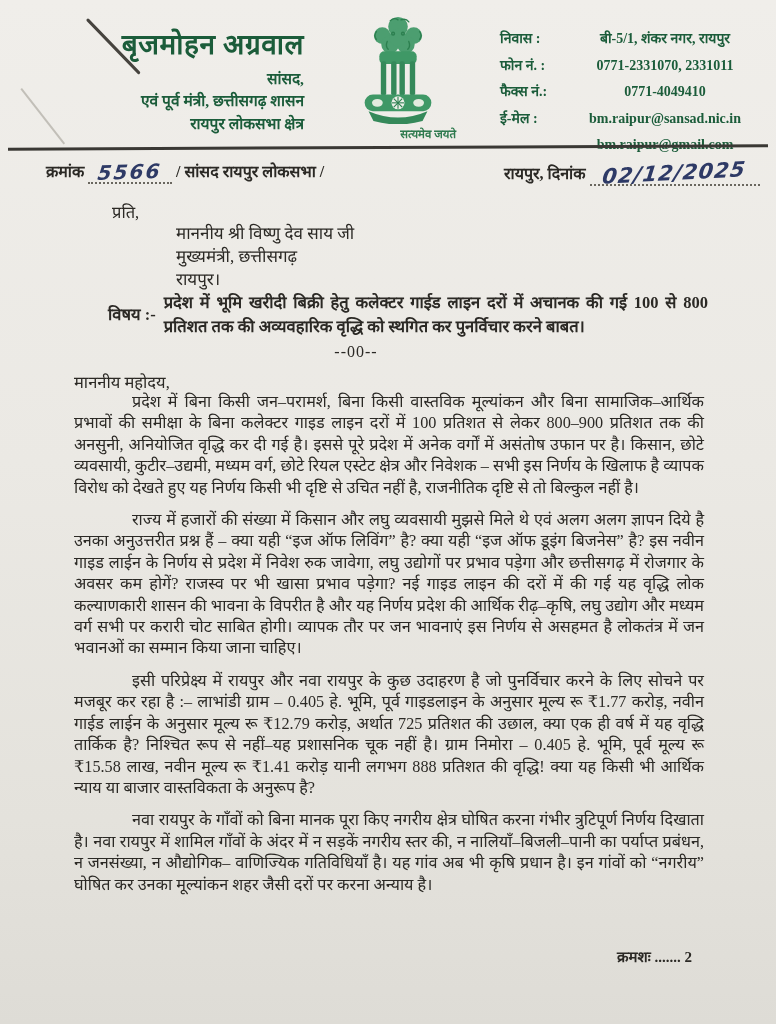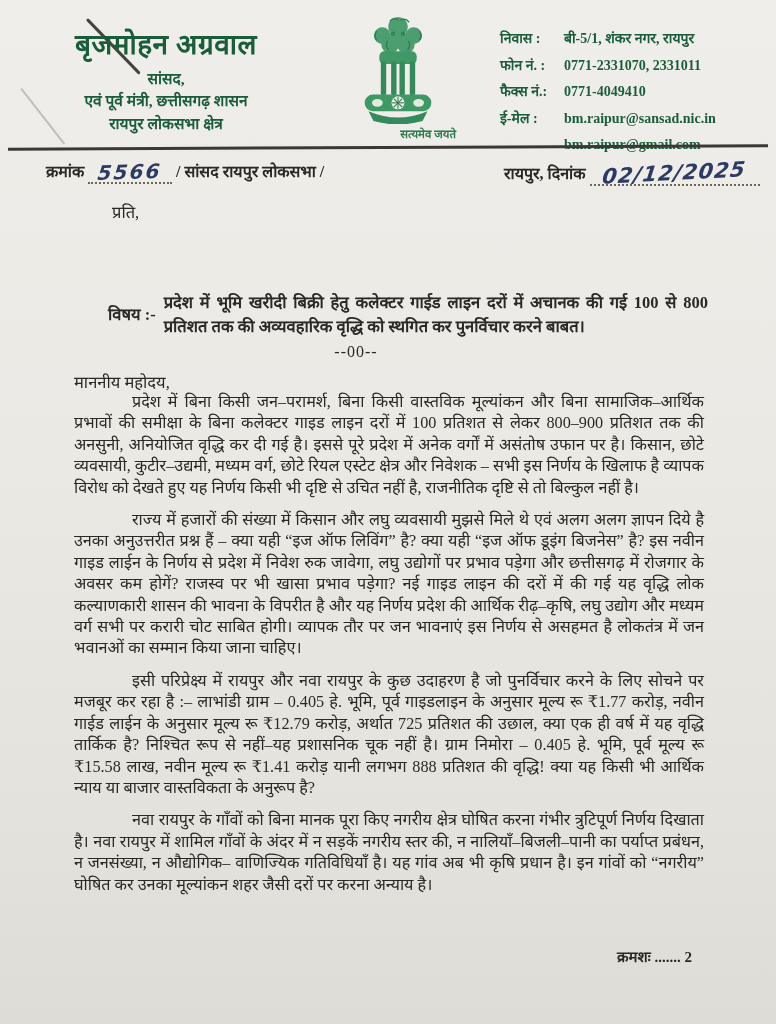--- a/index.html
+++ b/index.html
@@ -9,32 +9,32 @@
     background:linear-gradient(180deg,#f0eeea 0%,#ebe9e4 45%,#e4e2dc 80%,#dedcd6 100%);
     font-family:"Liberation Serif","DejaVu Serif",serif;
     color:#2b2925;
     overflow:hidden;
   }
   
   .crease-main{position:absolute;left:88px;top:18px;width:76px;height:2.5px;background:#46433e;transform:rotate(46deg);transform-origin:left top;border-radius:2px;}
   .crease-faint{position:absolute;left:22px;top:88px;width:70px;height:1.5px;background:#c2bfb8;transform:rotate(52deg);transform-origin:left top;}
 
   
-  .lh-left{position:absolute;left:28px;top:24px;width:276px;text-align:center;color:#1b5c3a;}
+  .lh-left{position:absolute;left:28px;top:24px;width:276px;text-align:right;color:#1b5c3a;}
   .lh-name{font-size:28px;font-weight:bold;letter-spacing:.5px;margin-bottom:6px;}
   .lh-sub{font-size:15.5px;font-weight:bold;line-height:1.45;}
 
   .emblem-wrap{position:absolute;left:340px;top:12px;width:116px;text-align:right;}
   .emblem-wrap svg{display:block;margin:0 auto;}
   .motto{font-size:11.5px;color:#2e7a4e;font-weight:bold;margin-top:2px;}
 
   .lh-right{position:absolute;left:500px;top:30px;width:266px;color:#1b5c3a;font-weight:bold;font-size:14px;}
   .contact-row{display:flex;margin-bottom:9px;line-height:1.25;}
   .contact-label{flex:0 0 64px;white-space:nowrap;}
-  .contact-value{flex:1;}
+  .contact-value{flex:1;text-align:center;}
 
   .rule{position:absolute;left:8px;top:146px;width:760px;height:3px;background:#3a3834;transform:rotate(-.25deg);}
 
   
   .ref-row{position:absolute;left:46px;top:158px;width:690px;font-size:16px;font-weight:bold;}
   .dotted{display:inline-block;border-bottom:2px dotted #6a675f;padding:0 10px;margin:0 4px;min-width:58px;text-align:center;}
   .hand{font-family:"DejaVu Sans",sans-serif;font-style:italic;color:#2e3a66;display:inline-block;transform:skewX(-8deg) rotate(-2deg);font-weight:bold;}
   .hand-num{font-size:20px;letter-spacing:2px;position:relative;top:2px;}
   .date-block{position:absolute;left:458px;top:2px;white-space:nowrap;}
   .hand-date{font-size:21px;letter-spacing:1px;position:relative;top:1px;transform:skewX(-10deg) rotate(-3deg);}
@@ -147,20 +147,25 @@
   <div class="rule"></div>
 
   <div class="ref-row" style="position:absolute;">
     <span>क्रमांक</span><span class="dotted"><span class="hand hand-num">5566</span></span><span>/ सांसद रायपुर लोकसभा /</span>
     <span class="date-block">
       <span>रायपुर, दिनांक</span><span class="dotted date-dotted"><span class="hand hand-date">02/12/2025</span></span>
     </span>
   </div>
 
   <div class="to-label">प्रति,</div>
+  <div class="recipient">
+    <div>माननीय श्री विष्णु देव साय जी</div>
+    <div>मुख्यमंत्री, छत्तीसगढ़</div>
+    <div>रायपुर।</div>
+  </div>
 
   <div class="subject">
     <span class="subject-label">विषय :-</span>
     <span class="subject-text">प्रदेश में भूमि खरीदी बिक्री हेतु कलेक्टर गाईड लाइन दरों में अचानक की गई 100 से 800 प्रतिशत तक की अव्यवहारिक वृद्धि को स्थगित कर पुनर्विचार करने बाबत।</span>
   </div>
 
   <div class="divider">--00--</div>
 
   <div class="salutation">माननीय महोदय,</div>
 

